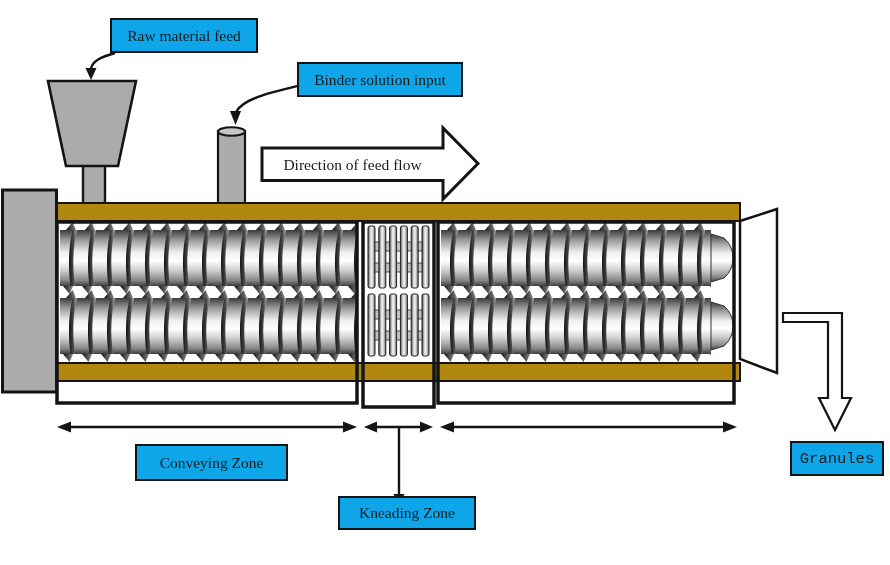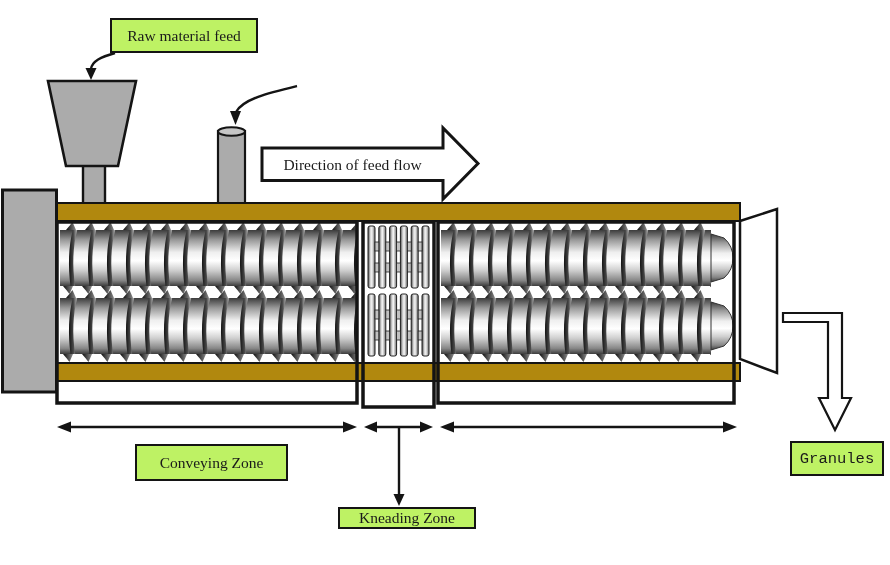--- a/index.html
+++ b/index.html
@@ -10,21 +10,21 @@
   }
   html,body{margin:0;padding:0;background:var(--background,#fff);}
   #stage{
     position:relative;width:890px;height:565px;overflow:hidden;
     background:var(--background,#fff);
     font-family:"Liberation Serif", serif;
   }
   #stage svg{position:absolute;left:0;top:0;}
   .label-box{
     position:absolute;display:flex;align-items:center;justify-content:center;
-    background:#bef264;border:2px solid var(--line-black,#141414);
+    background:#0ea5e9;border:2px solid var(--line-black,#141414);
     font-size:15.5px;color:#1a1a1a;white-space:nowrap;box-sizing:border-box;
   }
   .label-plain{
     position:absolute;display:flex;align-items:center;justify-content:center;
     font-size:15.5px;color:#1a1a1a;white-space:nowrap;box-sizing:border-box;
     background:transparent;border:none;
   }
 </style>
 </head>
 <body>
@@ -176,23 +176,24 @@
       <polygon points="737,427 723,421.5 723,432.5" fill="#141414"></polygon>
     </g>
     <g>
       <line x1="399" y1="427" x2="399" y2="495" stroke="#141414" stroke-width="2.4"></line>
       <polygon points="393.5,494 404.5,494 399,506" fill="#141414"></polygon>
     </g>
   </svg>
 
   <div class="label-box" style="left:110px;top:18px;width:148px;height:35px;">Raw material feed</div>
 
+  <div class="label-box" style="left:297px;top:62px;width:166px;height:35px;">Binder solution input</div>
 
   <div class="label-plain" style="left:262px;top:148px;width:181px;height:33px;">Direction of feed flow</div>
 
   <div class="label-box" style="left:135px;top:444px;width:153px;height:37px;">Conveying Zone</div>
 
 
-  <div class="label-box" style="left:338px;top:507px;width:138px;height:22px;">Kneading Zone</div>
+  <div class="label-box" style="left:338px;top:496px;width:138px;height:34px;">Kneading Zone</div>
 
   <div class="label-box" style="left:790px;top:441px;width:94px;height:35px;font-family:Liberation Mono, monospace;">Granules</div>
 
 </div>
 
 </body></html>

